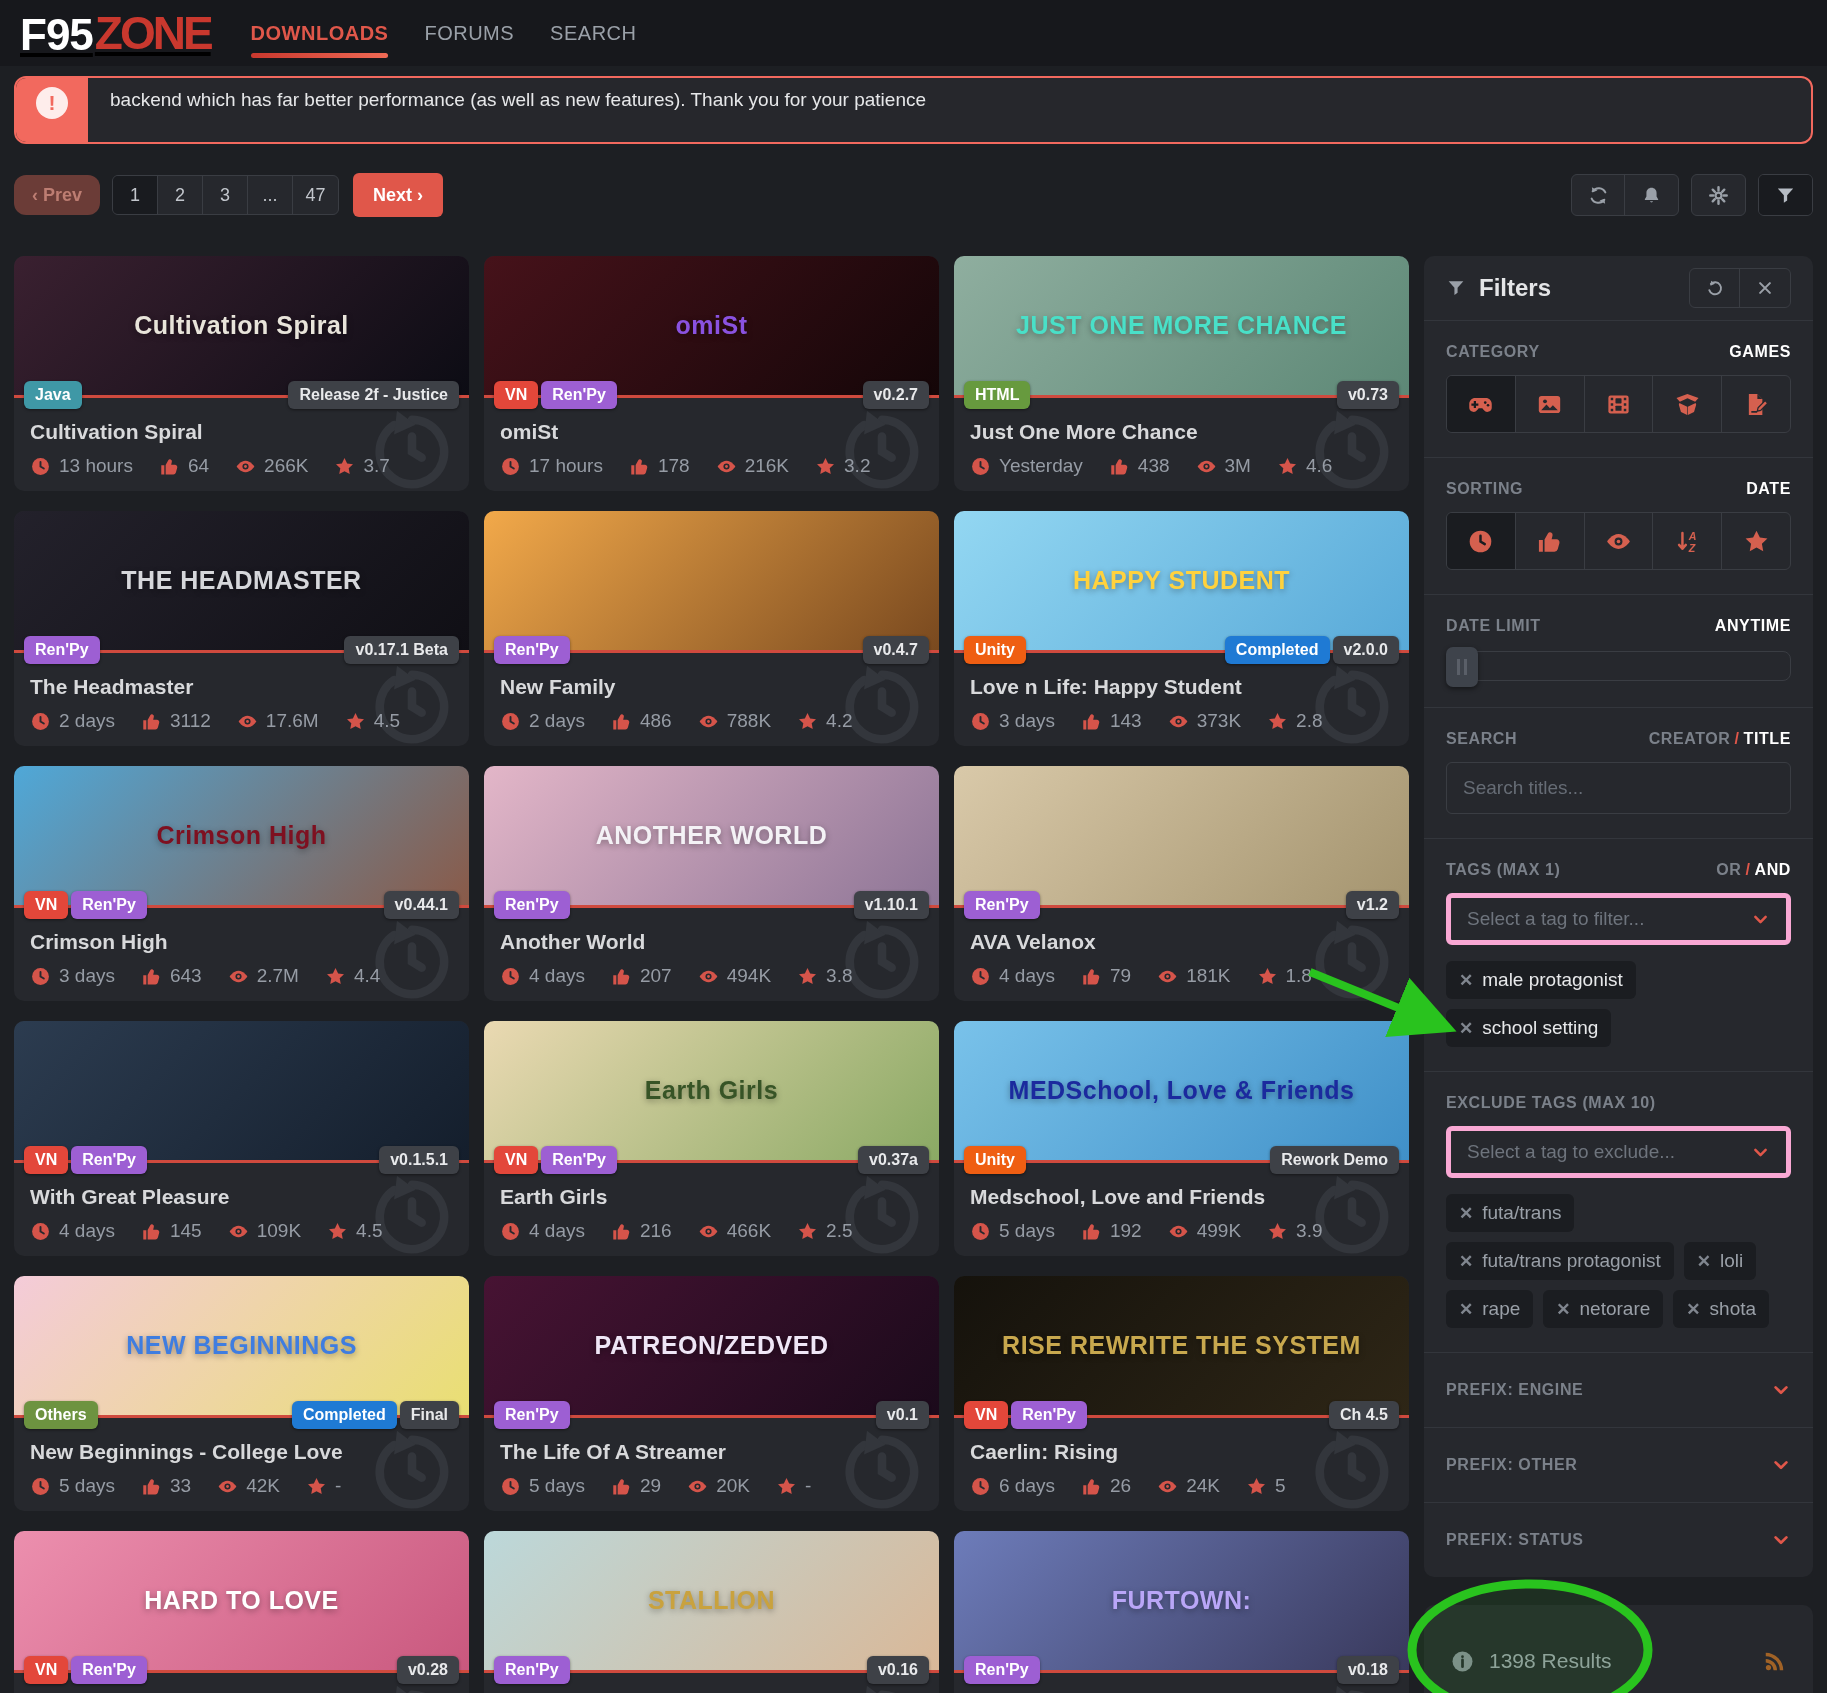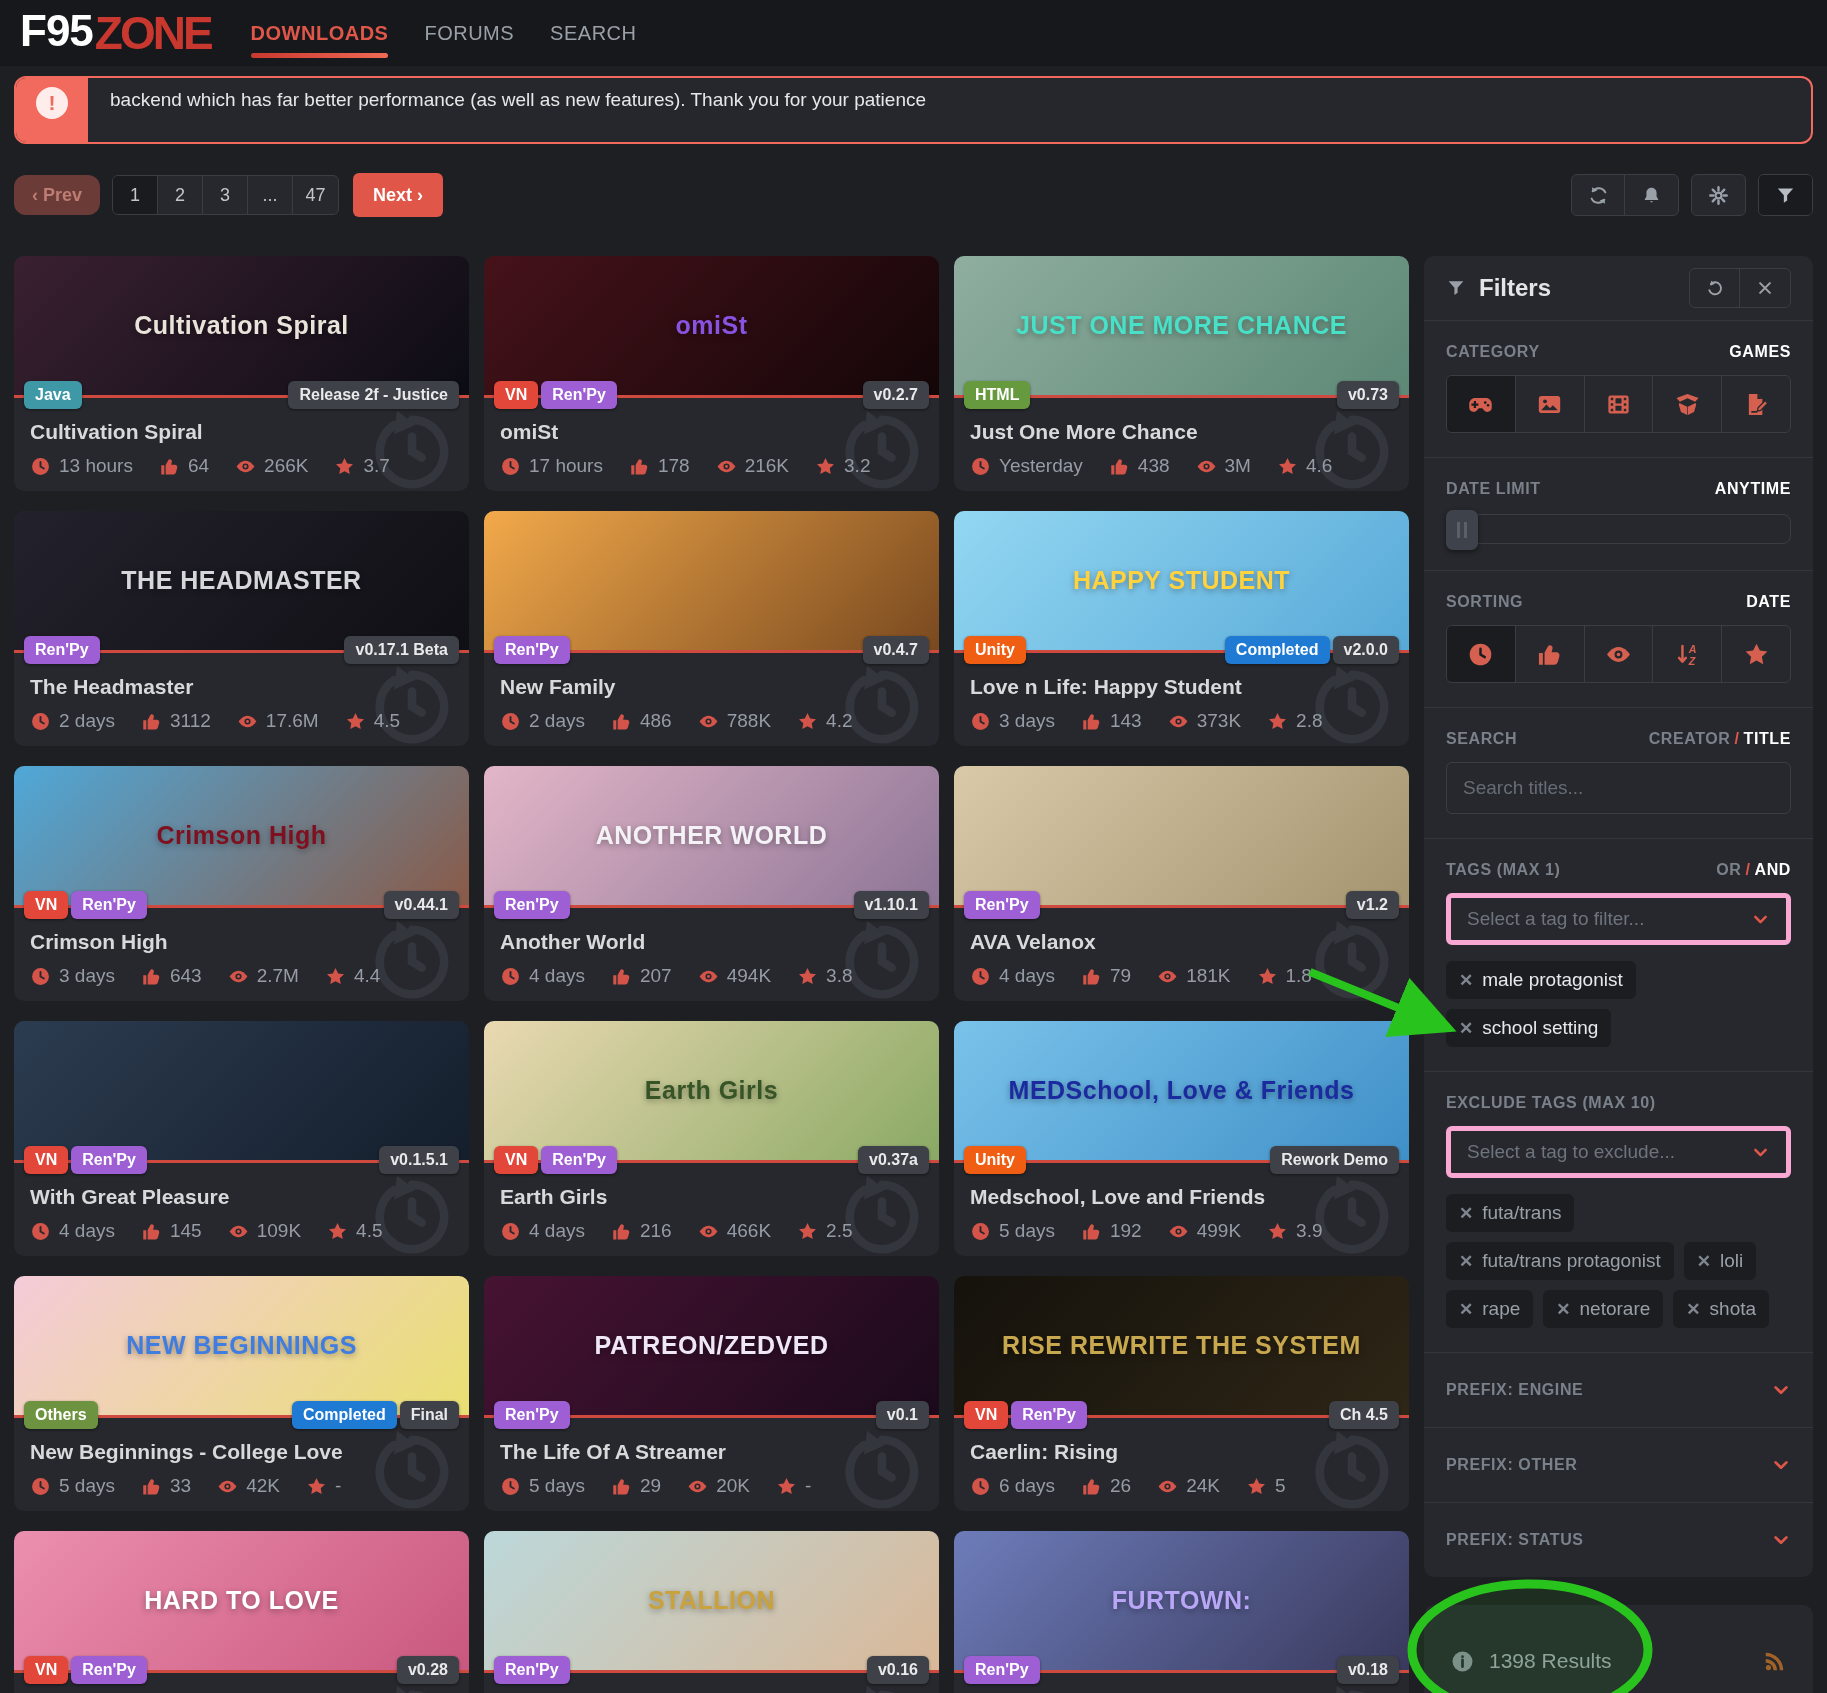--- a/index.html
+++ b/index.html
@@ -1,21 +1,21 @@
 <!DOCTYPE html>
 <html><head>
 <meta charset="utf-8">
 <style>
   html,body{margin:0;padding:0;background:#141519;}
   *{box-sizing:border-box;font-family:"Liberation Sans",sans-serif;}
   #app{position:relative;width:1827px;height:1693px;background:#1d1f23;overflow:hidden;}
 
   
   #hdr{height:66px;background:#17181c;display:flex;align-items:center;padding:0 20px;gap:40px;}
-  .logo{display:flex;align-items:flex-start;cursor:pointer;}
+  .logo{display:flex;align-items:flex-end;cursor:pointer;text-decoration:underline;}
   .logo .f95{font-size:44px;font-weight:900;color:#fff;letter-spacing:-1px;}
   .logo .zone{font-size:46px;font-weight:900;color:#c9382e;letter-spacing:-3px;margin-left:2px;}
   #nav{display:flex;gap:36px;height:100%;align-items:center;}
   .nav-item{position:relative;display:flex;align-items:center;height:100%;cursor:pointer;text-decoration:none;}
   .nav-item span{font-size:20px;color:#9aa0a8;letter-spacing:.5px;}
   .nav-item.active span{color:#e0574a;font-weight:700;}
   .nav-item.active::after{content:"";position:absolute;left:0;right:0;bottom:8px;height:5px;border-radius:3px;background:linear-gradient(90deg,#c9382e,#f06a55);}
 
   
   #banner{margin:10px 14px 0;height:68px;border:2px solid #f2695e;border-radius:12px;background:#26272c;display:flex;overflow:hidden;}
@@ -1252,78 +1252,78 @@
                     <path fill="var(--cutbg,#26282d)" d="M7.4 17.8h5.2v1.6H7.4z"></path>
                     <path fill="currentColor" stroke="var(--cutbg,#26282d)" stroke-width="1.1" d="M13.4 14.9l6.3-6.3 2.3 2.3-6.3 6.3-3 .7z"></path>
                   </svg>
                 </i>
               </div>
             </div>
         </div>
 
         <div class="sec">
           <div class="lblrow">
+            <span>SORTING</span>
+            <span class="val">DATE</span>
+          </div>
+          <div class="icon-grid" id="sort-grid">
+              <div class="icell active">
+                <i data-icon="clock">
+                  <svg viewBox="0 0 24 24">
+                    <circle cx="12" cy="12" r="9.6" fill="currentColor"></circle>
+                    <path d="M12 6.8V12l3.8 2.3" stroke="var(--cutbg,#26282d)" stroke-width="2.2" fill="none" stroke-linecap="round"></path>
+                  </svg>
+                </i>
+              </div>
+              <div class="icell">
+                <i data-icon="thumb">
+                  <svg viewBox="0 0 24 24">
+                    <path fill="currentColor" d="M2.6 10.6h3.5V21H2.6z"></path>
+                    <path fill="currentColor" d="M7.6 21h8.8a3 3 0 0 0 2.9-2.2l1.5-5.3a2.7 2.7 0 0 0-2.6-3.4h-4.3l.8-3.4a2.3 2.3 0 0 0-4.1-1.9L7.6 10.3z"></path>
+                  </svg>
+                </i>
+              </div>
+              <div class="icell">
+                <i data-icon="eye">
+                  <svg viewBox="0 0 24 24">
+                    <path fill="currentColor" d="M12 5.4C6 5.4 1.9 12 1.9 12S6 18.6 12 18.6 22.1 12 22.1 12 18 5.4 12 5.4z"></path>
+                    <circle cx="12" cy="12" r="3.5" fill="var(--cutbg,#26282d)"></circle>
+                    <circle cx="12" cy="12" r="1.6" fill="currentColor"></circle>
+                  </svg>
+                </i>
+              </div>
+              <div class="icell">
+                <i data-icon="alphasort">
+                  <svg viewBox="0 0 24 24">
+                    <g stroke="currentColor" stroke-width="2.2" fill="none" stroke-linecap="round" stroke-linejoin="round">
+                      <path d="M7.5 4.5v14M4.5 15l3 3.5 3-3.5"></path>
+                    </g>
+                    <text x="13" y="10.5" font-size="9.5" font-weight="bold" fill="currentColor" font-family="Liberation Sans, sans-serif">A</text>
+                    <text x="13" y="21" font-size="9.5" font-weight="bold" fill="currentColor" font-family="Liberation Sans, sans-serif">Z</text>
+                  </svg>
+                </i>
+              </div>
+              <div class="icell">
+                <i data-icon="star">
+                  <svg viewBox="0 0 24 24">
+                    <path fill="currentColor" d="M12 2.4l3 6.1 6.7.9-4.9 4.6 1.2 6.6-6-3.2-6 3.2 1.2-6.6L2.3 9.4l6.7-.9z"></path>
+                  </svg>
+                </i>
+              </div>
+            </div>
+        </div>
+
+        <div class="sec">
+          <div class="lblrow">
             <span>DATE LIMIT</span>
             <span class="val">ANYTIME</span>
           </div>
           <div class="slider">
             <div class="knob"></div>
           </div>
-        </div>
-
-        <div class="sec">
-          <div class="lblrow">
-            <span>SORTING</span>
-            <span class="val">DATE</span>
-          </div>
-          <div class="icon-grid" id="sort-grid">
-              <div class="icell active">
-                <i data-icon="clock">
-                  <svg viewBox="0 0 24 24">
-                    <circle cx="12" cy="12" r="9.6" fill="currentColor"></circle>
-                    <path d="M12 6.8V12l3.8 2.3" stroke="var(--cutbg,#26282d)" stroke-width="2.2" fill="none" stroke-linecap="round"></path>
-                  </svg>
-                </i>
-              </div>
-              <div class="icell">
-                <i data-icon="thumb">
-                  <svg viewBox="0 0 24 24">
-                    <path fill="currentColor" d="M2.6 10.6h3.5V21H2.6z"></path>
-                    <path fill="currentColor" d="M7.6 21h8.8a3 3 0 0 0 2.9-2.2l1.5-5.3a2.7 2.7 0 0 0-2.6-3.4h-4.3l.8-3.4a2.3 2.3 0 0 0-4.1-1.9L7.6 10.3z"></path>
-                  </svg>
-                </i>
-              </div>
-              <div class="icell">
-                <i data-icon="eye">
-                  <svg viewBox="0 0 24 24">
-                    <path fill="currentColor" d="M12 5.4C6 5.4 1.9 12 1.9 12S6 18.6 12 18.6 22.1 12 22.1 12 18 5.4 12 5.4z"></path>
-                    <circle cx="12" cy="12" r="3.5" fill="var(--cutbg,#26282d)"></circle>
-                    <circle cx="12" cy="12" r="1.6" fill="currentColor"></circle>
-                  </svg>
-                </i>
-              </div>
-              <div class="icell">
-                <i data-icon="alphasort">
-                  <svg viewBox="0 0 24 24">
-                    <g stroke="currentColor" stroke-width="2.2" fill="none" stroke-linecap="round" stroke-linejoin="round">
-                      <path d="M7.5 4.5v14M4.5 15l3 3.5 3-3.5"></path>
-                    </g>
-                    <text x="13" y="10.5" font-size="9.5" font-weight="bold" fill="currentColor" font-family="Liberation Sans, sans-serif">A</text>
-                    <text x="13" y="21" font-size="9.5" font-weight="bold" fill="currentColor" font-family="Liberation Sans, sans-serif">Z</text>
-                  </svg>
-                </i>
-              </div>
-              <div class="icell">
-                <i data-icon="star">
-                  <svg viewBox="0 0 24 24">
-                    <path fill="currentColor" d="M12 2.4l3 6.1 6.7.9-4.9 4.6 1.2 6.6-6-3.2-6 3.2 1.2-6.6L2.3 9.4l6.7-.9z"></path>
-                  </svg>
-                </i>
-              </div>
-            </div>
         </div>
 
         <div class="sec">
           <div class="lblrow">
             <span>SEARCH</span>
             <span>
               <span class="dim">CREATOR</span><span class="sep">/</span><span class="val">TITLE</span>
             </span>
           </div>
           <input class="search-input" type="text" placeholder="Search titles..." style="">

